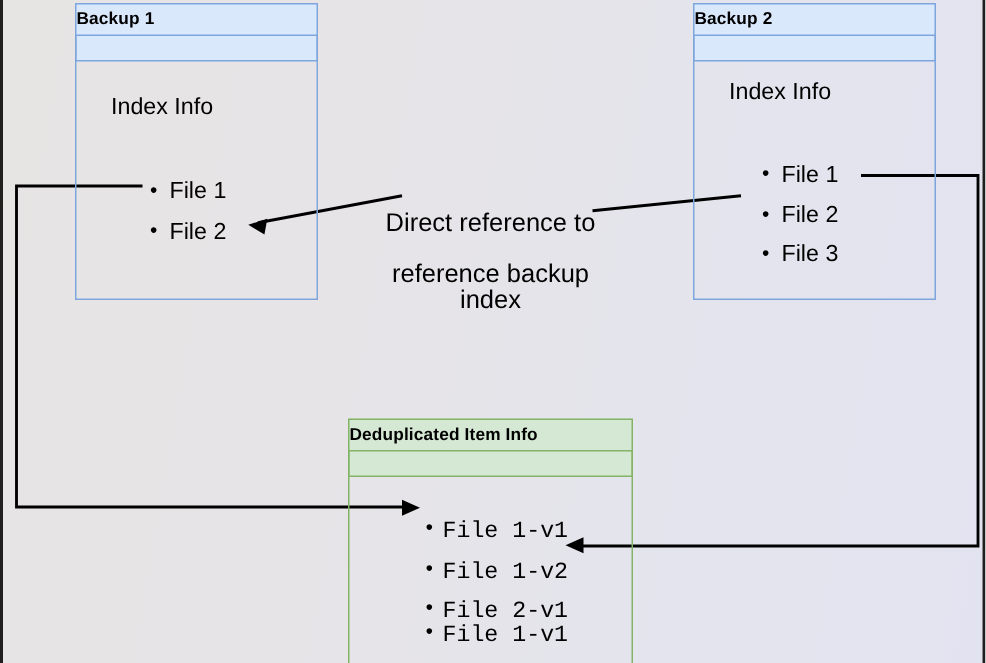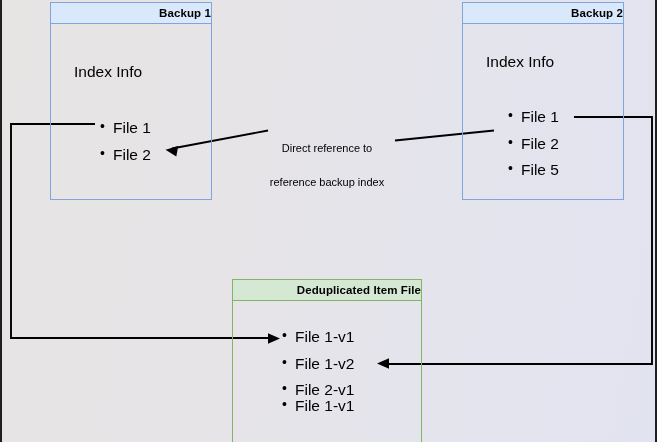--- a/index.html
+++ b/index.html
@@ -25,25 +25,25 @@
   .box {
     position: absolute;
     box-sizing: border-box;
   }
   .box-header {
     position: absolute;
     left: 0;
     top: 0;
     width: 100%;
     box-sizing: border-box;
-    text-align: right;
+    text-align: left;
     font-weight: bold;
     font-size: 11.5px;
     line-height: 20px;
-    height: 22px;
+    height: 39px;
     color: #000000;
     letter-spacing: 0.1px;
   }
   .box-body {
     position: absolute;
     left: 0;
     box-sizing: border-box;
     width: 100%;
   }
 
@@ -98,21 +98,21 @@
     position: absolute;
     left: 0;
     top: -1px;
     font-size: 14px;
     line-height: 1;
   }
 
   
   .caption {
     position: absolute;
-    font-size: 11px;
+    font-size: 17px;
     line-height: 17px;
     color: #000000;
     text-align: center;
     white-space: pre-line;
   }
 
   
   #connectors {
     position: absolute;
     left: 0;
@@ -176,30 +176,30 @@
 
   <div class="box box-blue" style="left:450px; top:2px; width:162px; height:198px;margin-left:10px;">
     <div class="box-header">
       <span class="box-title-text">Backup 2</span>
     </div>
     <div class="box-body" style="top:21px; height:177px;"></div>
     <div class="index-label" style="left:24px; top:51px;">Index Info</div>
     <ul class="file-list" style="left:46px; top:107px;">
       <li style="margin-bottom:11px;">File 1</li>
       <li style="margin-bottom:11px;">File 2</li>
-      <li>File 5</li>
+      <li>File 3</li>
     </ul>
   </div>
 
   <div class="box box-green" style="left:230px; top:279px; width:190px; height:163px;">
     <div class="box-header">
-      <span class="box-title-text">Deduplicated Item File</span>
+      <span class="box-title-text">Deduplicated Item Info</span>
     </div>
     <div class="box-body" style="top:21px; height:142px;"></div>
-    <ul class="file-list" style="left:50px; top:50px;">
+    <ul class="file-list" style="left:50px; top:68px;font-family:Liberation Mono, monospace;">
       <li style="margin-bottom:11px;">File 1-v1</li>
       <li style="margin-bottom:11px;">File 1-v2</li>
       <li style="margin-bottom:0;">File 2-v1</li>
       <li>File 1-v1</li>
     </ul>
   </div>
 
   <div class="caption" style="left:255px; top:123px; width:140px;">
     <div>Direct reference to</div>
     <div>reference backup index</div>

